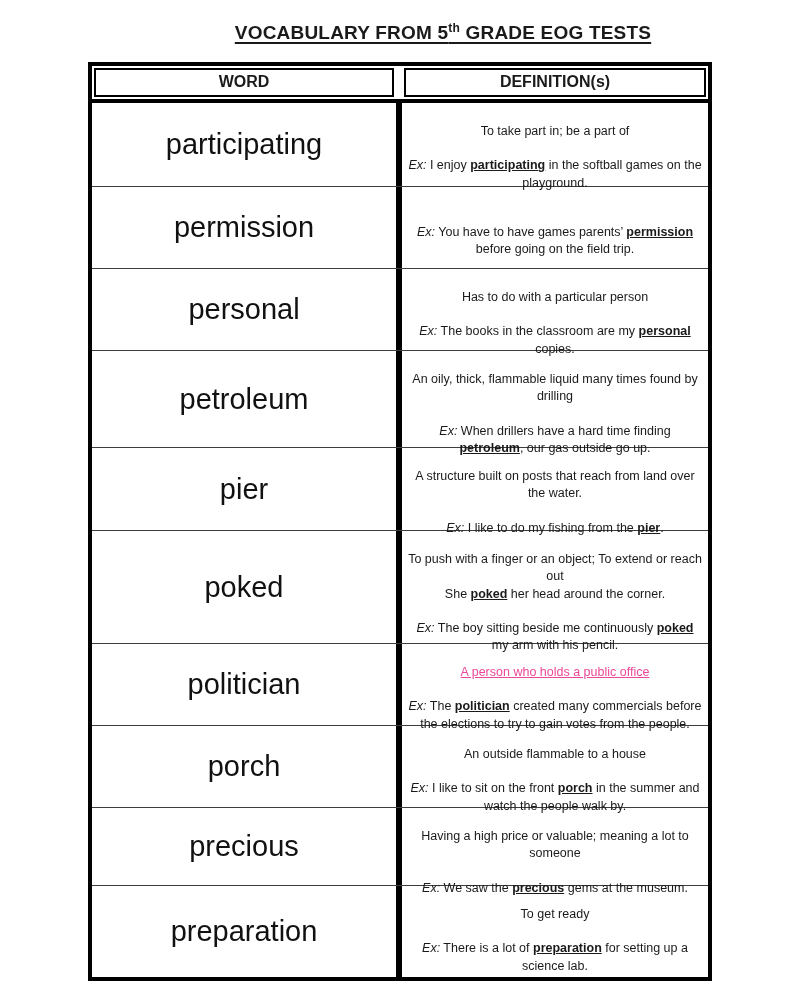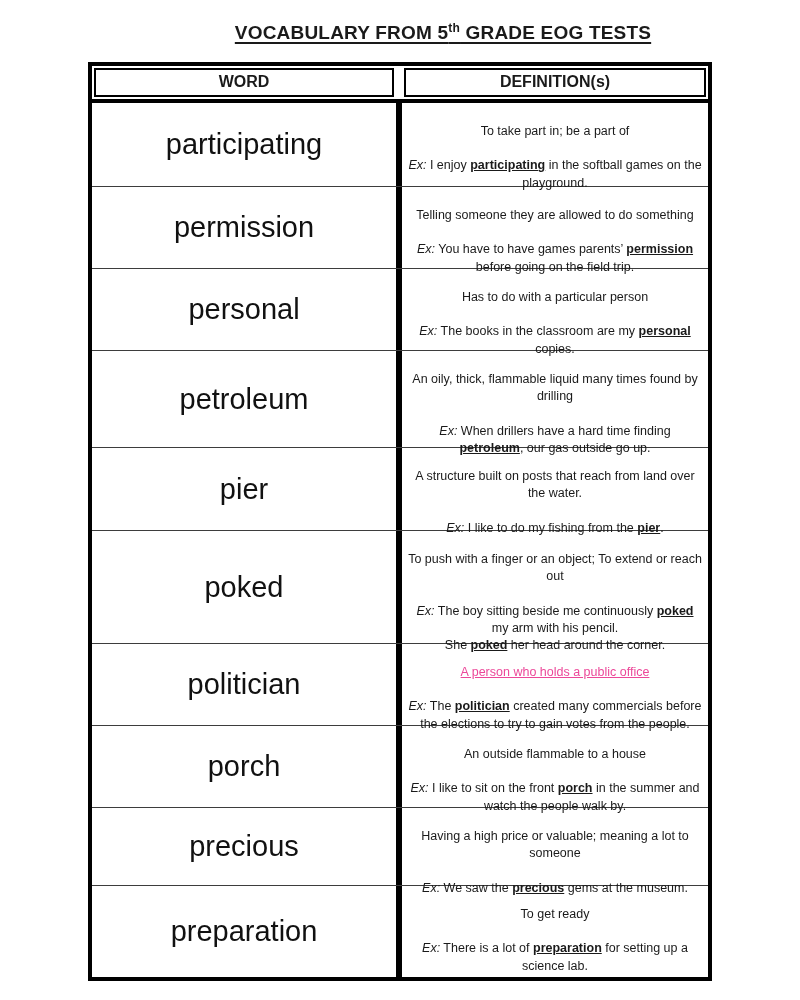--- a/index.html
+++ b/index.html
@@ -117,21 +117,20 @@
             <div class="def-line">To take part in; be a part of</div>
             <div class="ex-group first"><span style="font-style: italic;">Ex:</span><span> I enjoy </span><span style="font-weight: bold; text-decoration: underline;">participating</span><span> in the softball games on the playground.</span></div>
           </div>
         </div>
         <div class="body-row" style="height: 82px;">
           <div class="word-cell">
             <div>permission</div>
           </div>
           <div class="row-divider"></div>
           <div class="def-cell">
-            <div class="def-line">Telling someone they are allowed to do something</div>
             <div class="ex-group first"><span style="font-style: italic;">Ex:</span><span> You have to have games parents’ </span><span style="font-weight: bold; text-decoration: underline;">permission</span><span> before going on the field trip.</span></div>
           </div>
         </div>
         <div class="body-row" style="height: 82px;">
           <div class="word-cell">
             <div>personal</div>
           </div>
           <div class="row-divider"></div>
           <div class="def-cell">
             <div class="def-line">Has to do with a particular person</div>
@@ -158,22 +157,22 @@
             <div class="ex-group first"><span style="font-style: italic;">Ex:</span><span> I like to do my fishing from the </span><span style="font-weight: bold; text-decoration: underline;">pier</span><span>.</span></div>
           </div>
         </div>
         <div class="body-row" style="height: 113px;">
           <div class="word-cell">
             <div>poked</div>
           </div>
           <div class="row-divider"></div>
           <div class="def-cell">
             <div class="def-line">To push with a finger or an object; To extend or reach out</div>
+            <div class="ex-group"><span>She </span><span style="font-weight: bold; text-decoration: underline;">poked</span><span> her head around the corner.</span></div>
             <div class="ex-group first"><span style="font-style: italic;">Ex:</span><span> The boy sitting beside me continuously </span><span style="font-weight: bold; text-decoration: underline;">poked</span><span> my arm with his pencil.</span></div>
-            <div class="ex-group"><span>She </span><span style="font-weight: bold; text-decoration: underline;">poked</span><span> her head around the corner.</span></div>
           </div>
         </div>
         <div class="body-row" style="height: 82px;">
           <div class="word-cell">
             <div>politician</div>
           </div>
           <div class="row-divider"></div>
           <div class="def-cell">
             <div class="def-line" style="color: #ec4899; text-decoration: underline;">A person who holds a public office</div>
             <div class="ex-group first"><span style="font-style: italic;">Ex:</span><span> The </span><span style="font-weight: bold; text-decoration: underline;">politician</span><span> created many commercials before the elections to try to gain votes from the people.</span></div>

